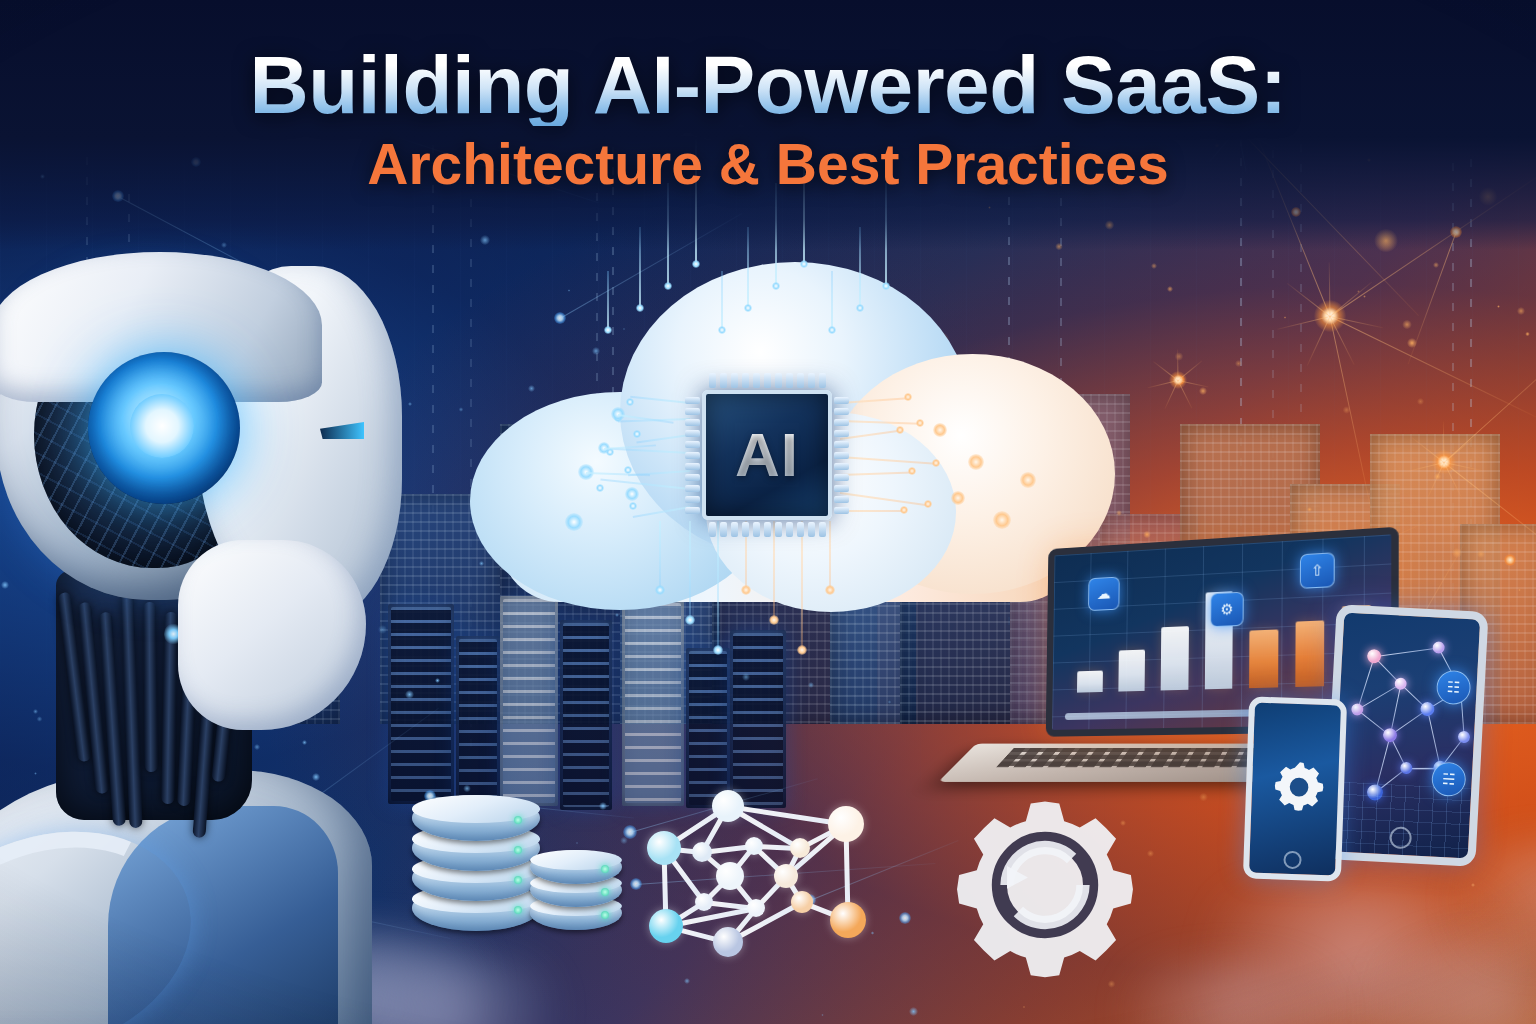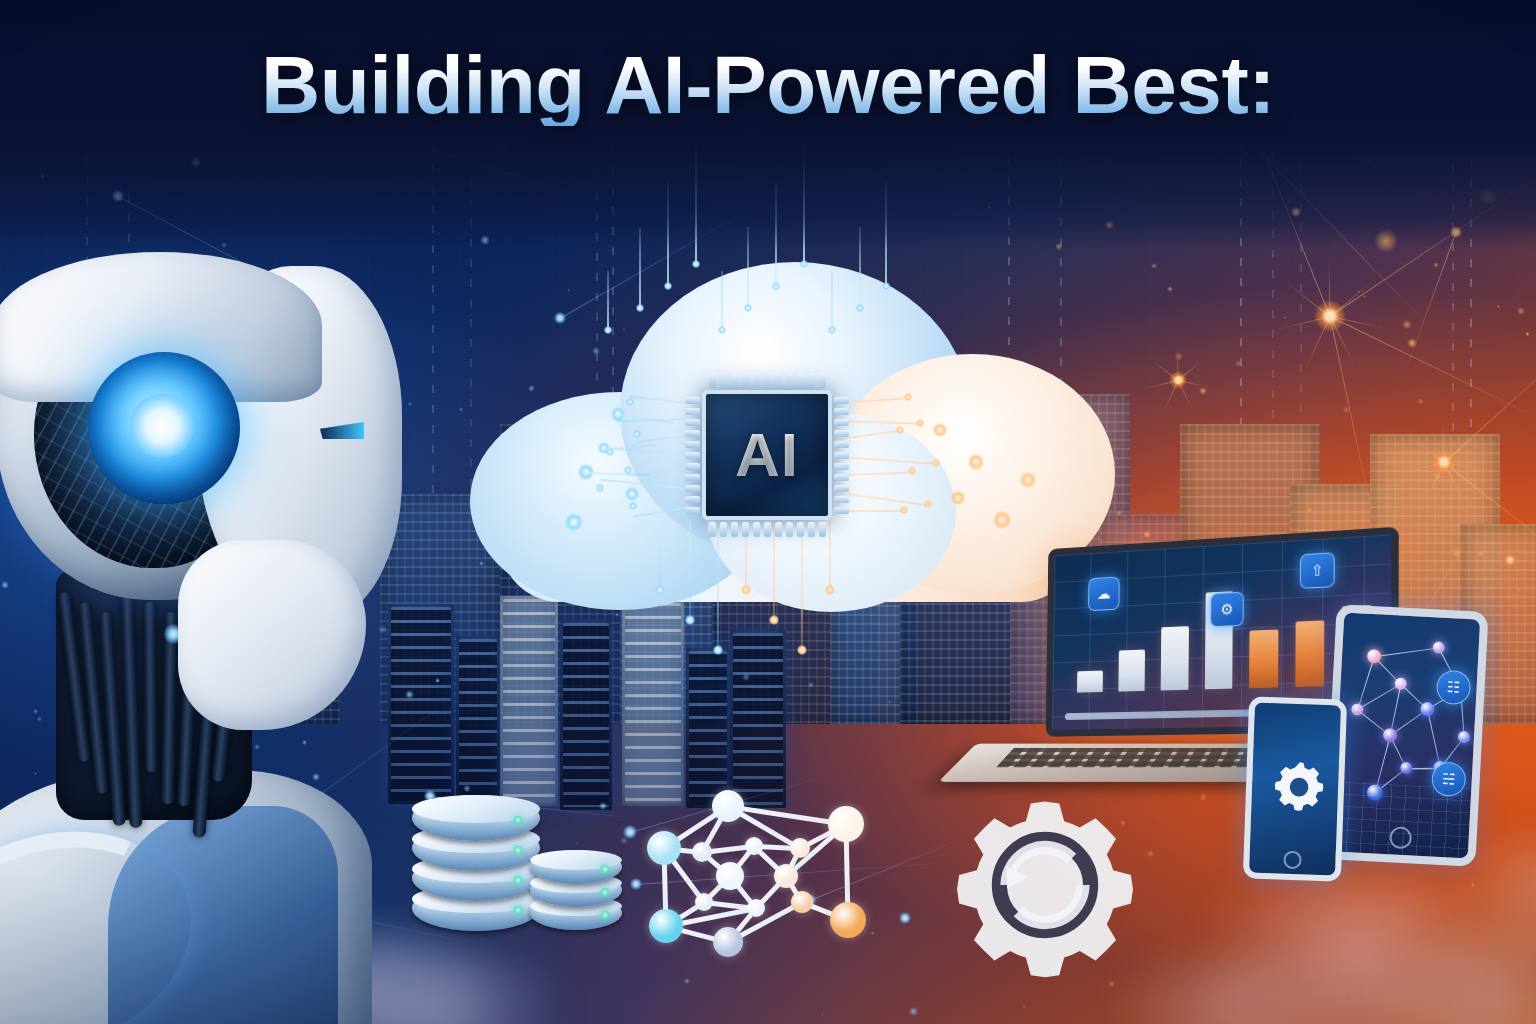--- a/index.html
+++ b/index.html
@@ -829,16 +829,17 @@
         <circle cx="50" cy="50" r="15" fill="#1d4f8a"></circle>
       </svg>
       <div class="homebtn" style="bottom:5px; width:18px; height:18px;"></div>
     </div>
   </div>
 
   <div class="bg-topband"></div>
   <div class="bg-vign"></div>
 
   <div id="title-block">
-    <div id="main-title">Building AI-Powered Best:</div>
+    <div id="main-title">Building AI-Powered SaaS:</div>
+    <div id="sub-title">Architecture &amp; Best Practices</div>
   </div>
 
 </div>
 
 </body></html>

